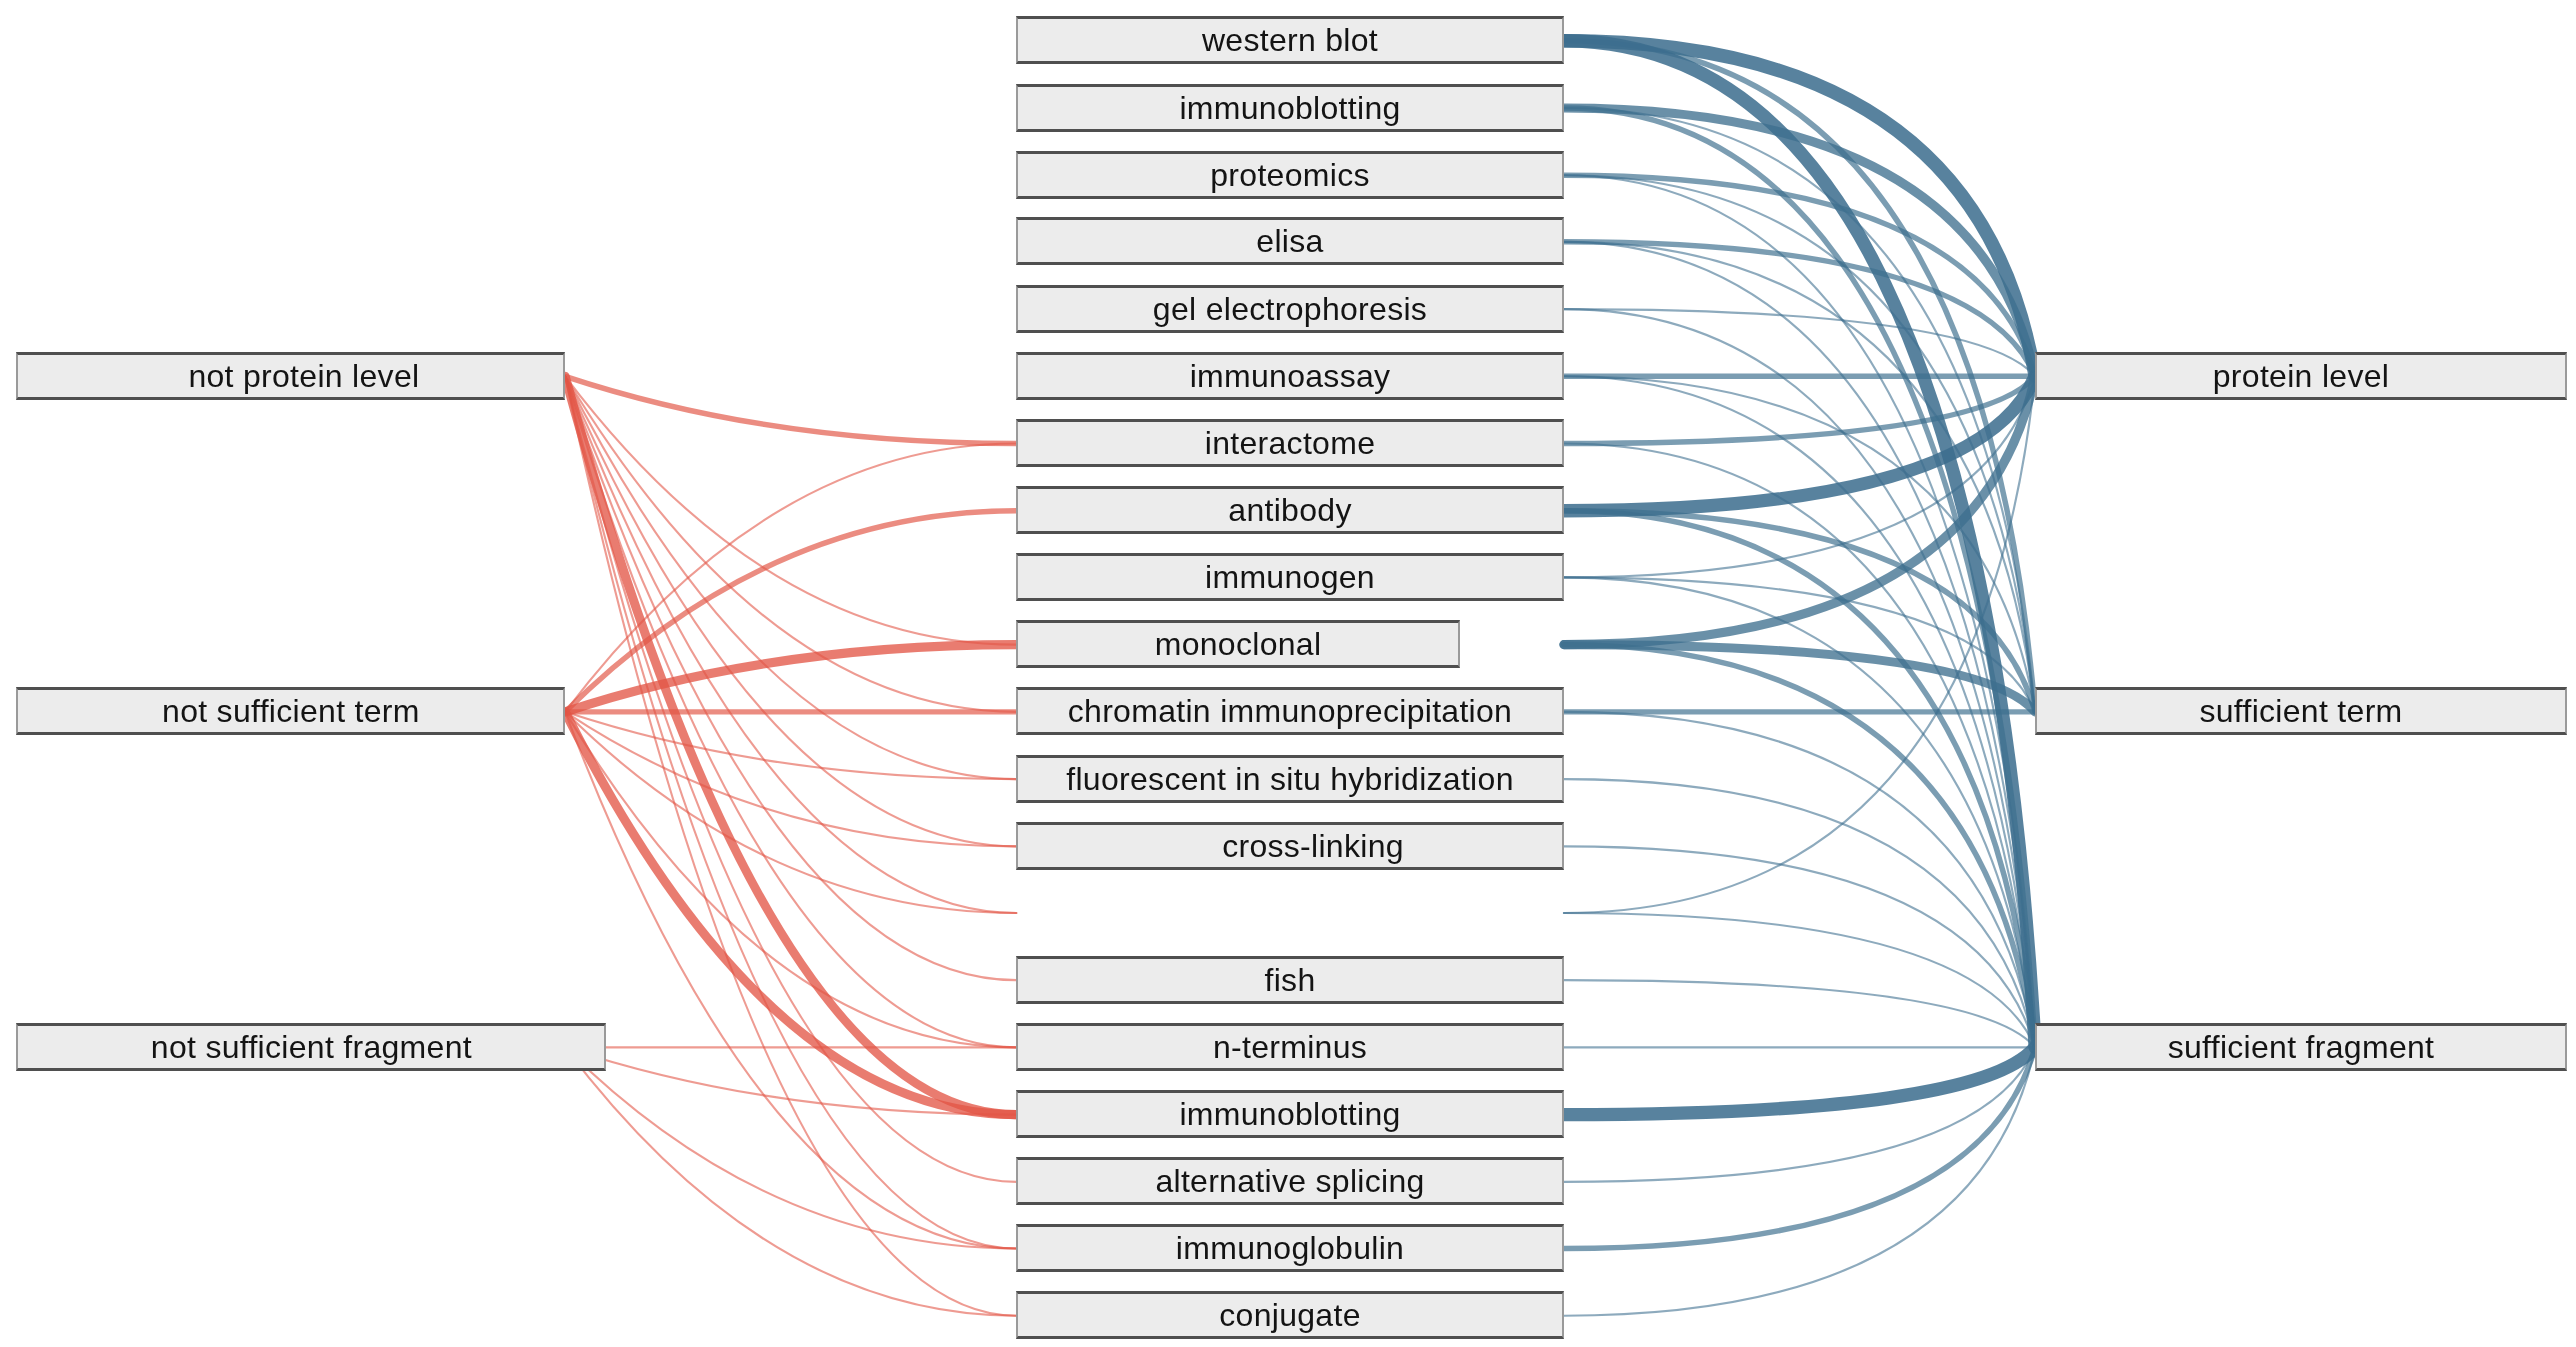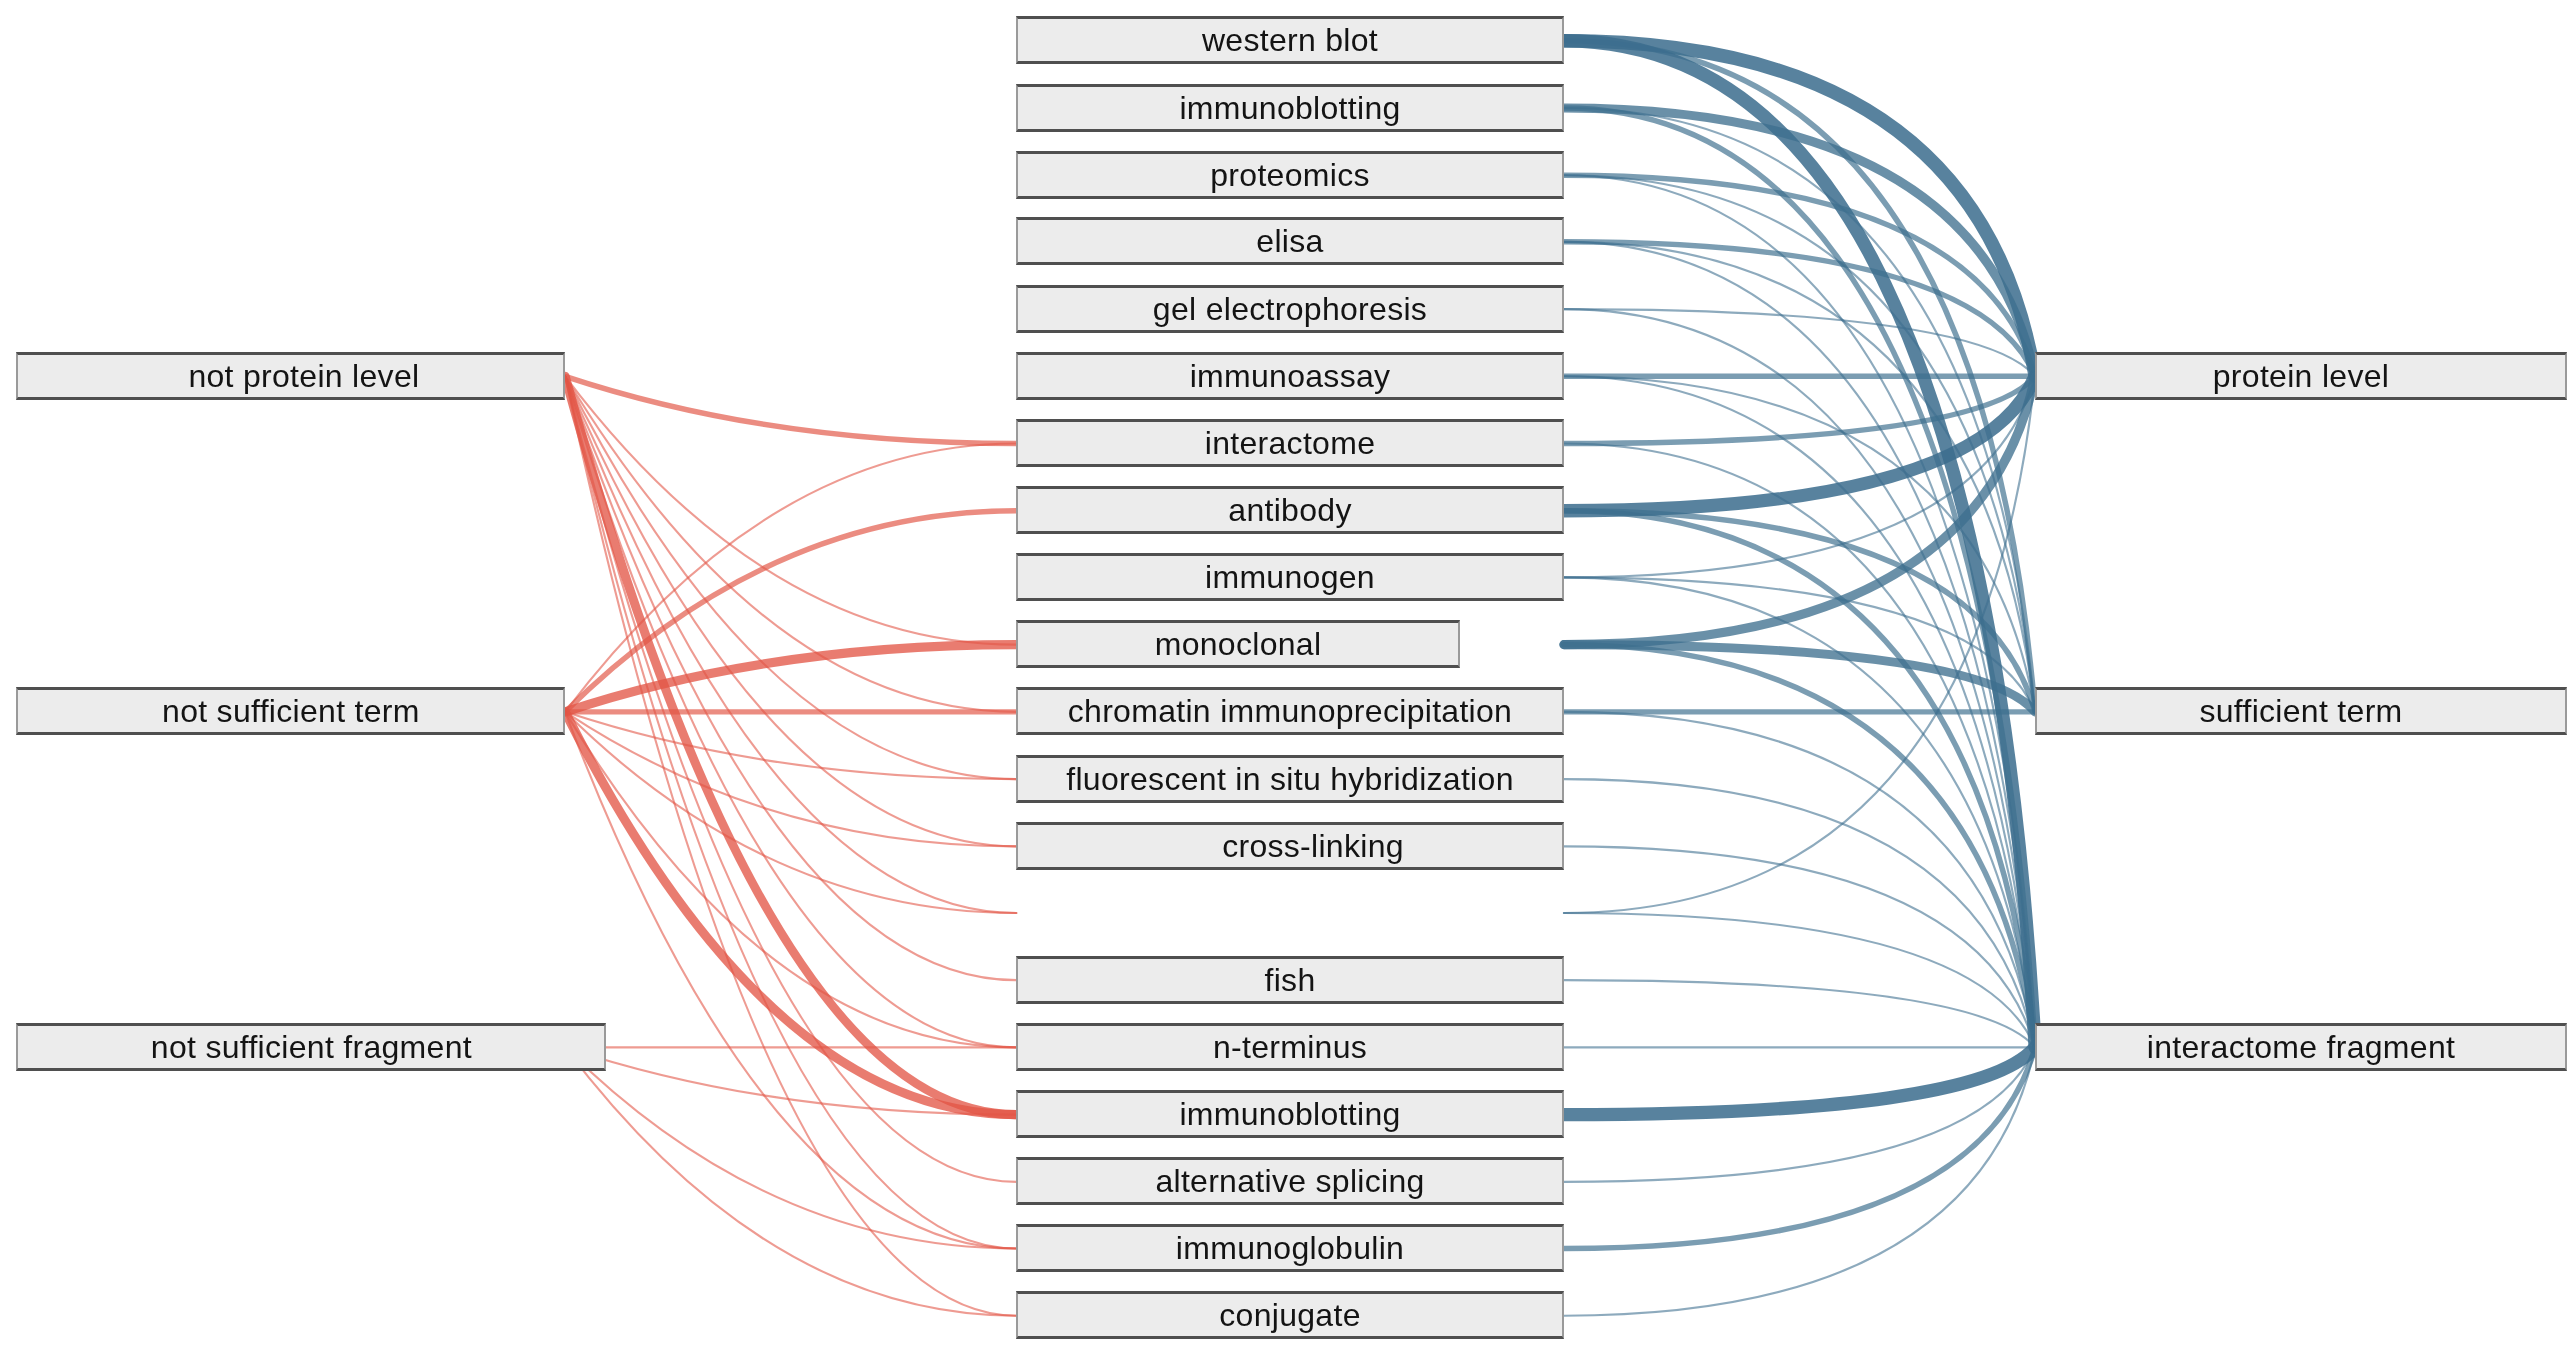--- a/index.html
+++ b/index.html
@@ -182,16 +182,16 @@
     <div class="node-box" style="left: 1016px; top: 1291px; width: 548px; height: 48px;">
       <span>conjugate</span>
     </div>
     <div class="node-box" style="left: 2035px; top: 352px; width: 532px; height: 48px;">
       <span>protein level</span>
     </div>
     <div class="node-box" style="left: 2035px; top: 687px; width: 532px; height: 48px;">
       <span>sufficient term</span>
     </div>
     <div class="node-box" style="left: 2035px; top: 1023px; width: 532px; height: 48px;">
-      <span>interactome fragment</span>
+      <span>sufficient fragment</span>
     </div>
   </div>
 
 
 </body></html>

